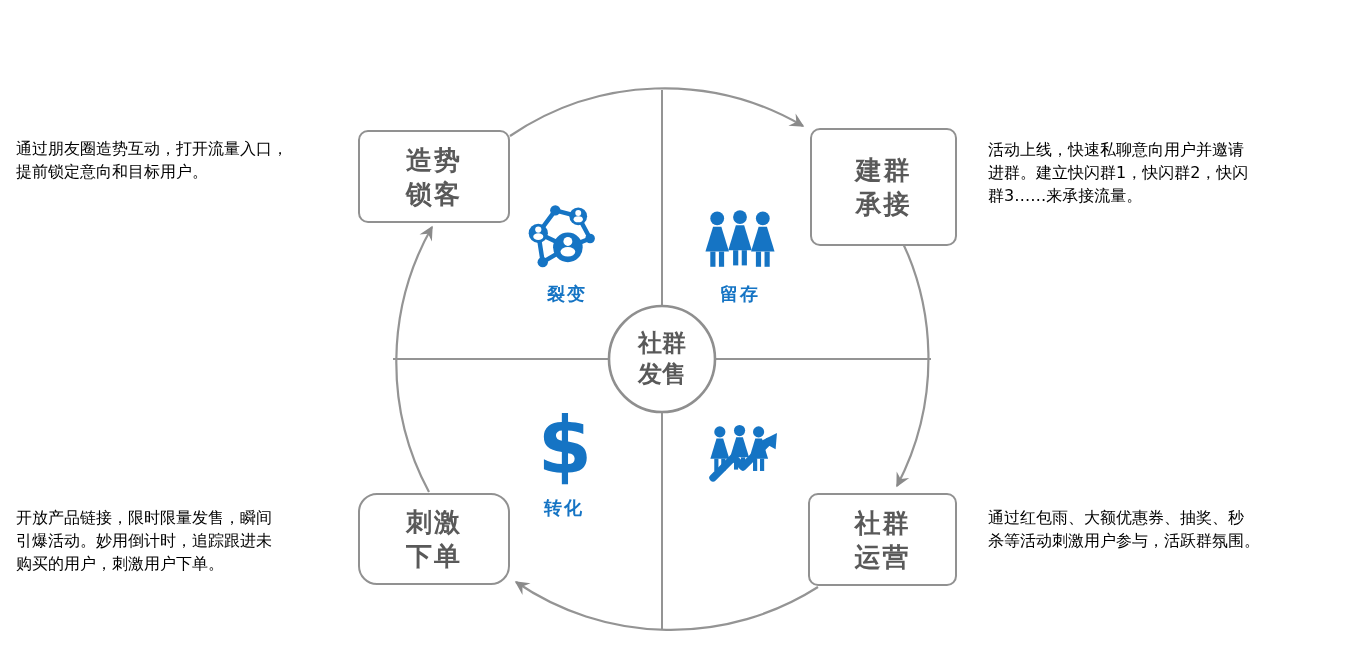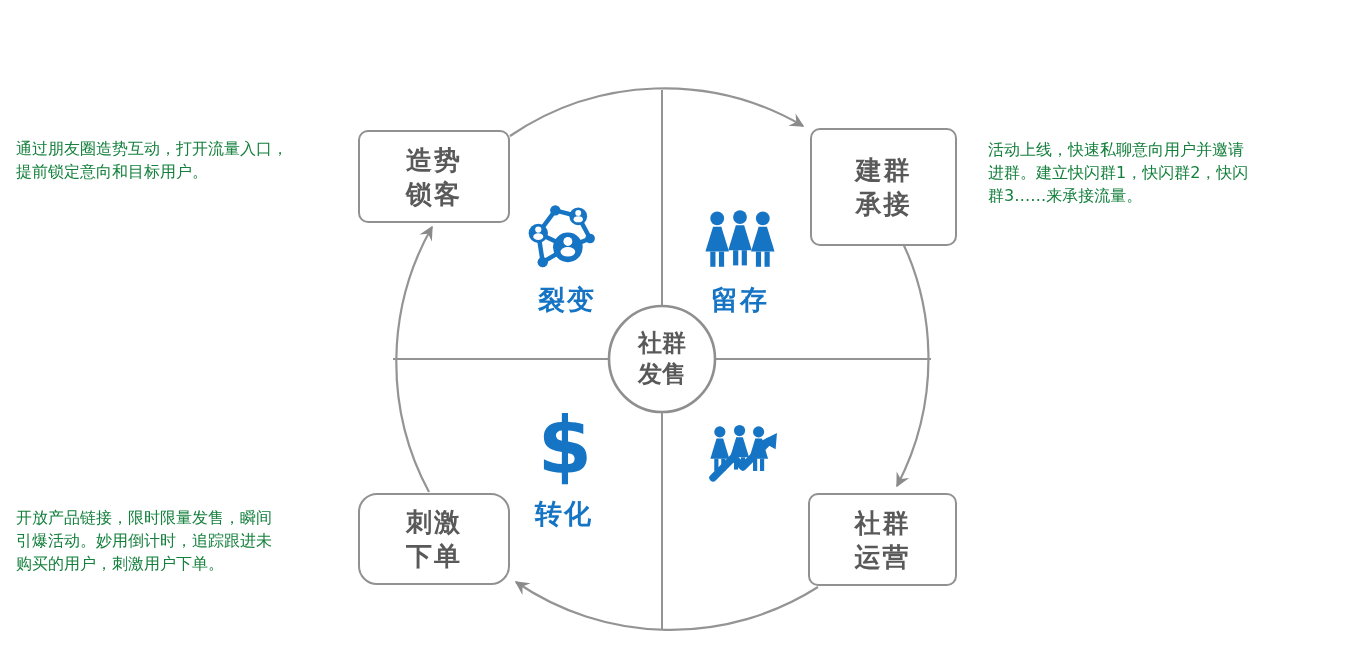--- a/index.html
+++ b/index.html
@@ -54,35 +54,35 @@
     font-weight: bold;
     color: #595959;
     line-height: 31px;
     white-space: pre-line;
     z-index: 4;
   }
 
   .description {
     position: absolute;
     font-size: 16px;
-    color: #15803d;
+    color: #000000;
     line-height: 23px;
     white-space: pre-line;
     z-index: 2;
   }
   .desc-tl { left: 16px;  top: 137px; width: 350px; }
   .desc-tr { left: 988px; top: 138px; width: 352px; }
   .desc-bl { left: 16px;  top: 506px; width: 350px; }
   .desc-br { left: 988px; top: 506px; width: 356px; }
 
   .quadrant-label {
     position: absolute;
     width: 110px;
     text-align: center;
-    font-size: 27px;
+    font-size: 18px;
     font-weight: bold;
     color: #1574C4;
     letter-spacing: 2px;
     z-index: 3;
   }
   .qlabel-fission    { left: 512px; top: 282px; }
   .qlabel-retention  { left: 685px; top: 282px; }
   .qlabel-conversion { left: 509px; top: 496px; }
   .qlabel-active     { left: 683px; top: 490px; }
 
@@ -135,20 +135,22 @@
 下单</div>
 
   <div class="center-label">社群
 发售</div>
 
   <div class="description desc-tl">通过朋友圈造势互动，打开流量入口，
 提前锁定意向和目标用户。</div>
   <div class="description desc-tr">活动上线，快速私聊意向用户并邀请
 进群。建立快闪群1，快闪群2，快闪
 群3……来承接流量。</div>
+  <div class="description desc-br">通过红包雨、大额优惠券、抽奖、秒
+杀等活动刺激用户参与，活跃群氛围。</div>
   <div class="description desc-bl">开放产品链接，限时限量发售，瞬间
 引爆活动。妙用倒计时，追踪跟进未
 购买的用户，刺激用户下单。</div>
 
   <svg class="quadrant-icon icon-fission" viewBox="0 0 100 100" xmlns="http://www.w3.org/2000/svg">
     <g stroke="#1574C4" stroke-width="6" stroke-linecap="round">
       <line x1="22" y1="45" x2="45" y2="14"></line>
       <line x1="45" y1="14" x2="76" y2="22"></line>
       <line x1="76" y1="22" x2="92" y2="52"></line>
       <line x1="92" y1="52" x2="62" y2="64"></line>

